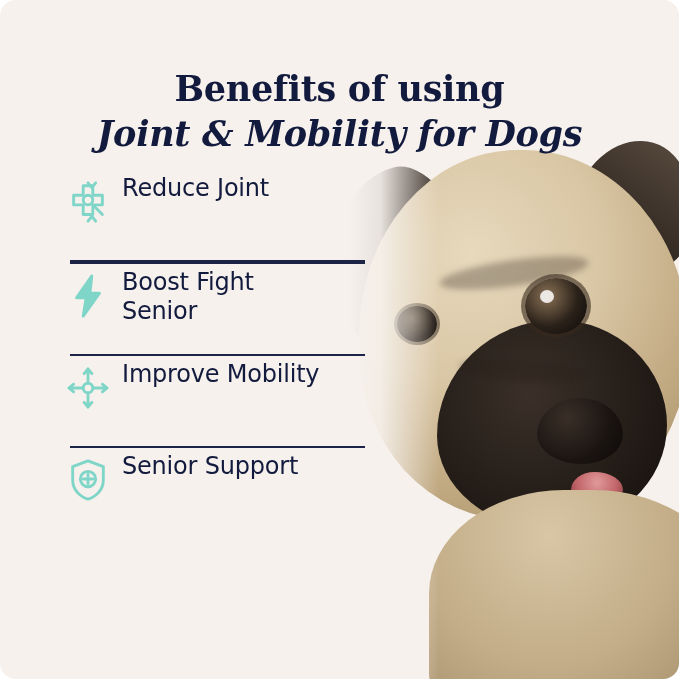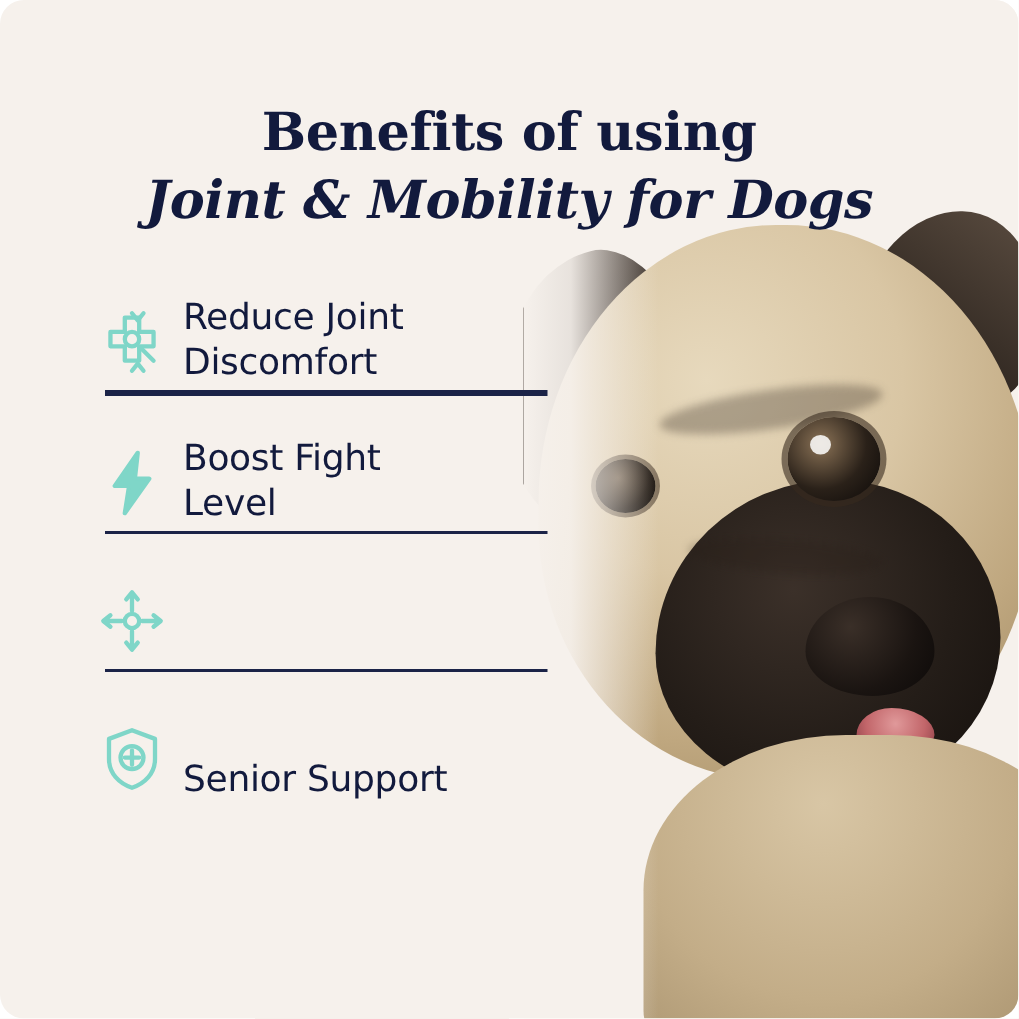--- a/index.html
+++ b/index.html
@@ -179,21 +179,21 @@
   .title .line2 { display: block; font-style: italic; }
 
   .benefits {
     position: absolute;
     left: 60px;
     top: 170px;
     width: 320px;
   }
   .benefit-row {
     display: flex;
-    align-items: flex-end;
+    align-items: flex-start;
     min-height: 82px;
     padding: 4px 0;
   }
   .benefit-icon {
     width: 56px;
     min-width: 56px;
     height: 56px;
     display: flex;
     align-items: center;
     justify-content: center;
@@ -250,50 +250,52 @@
         <div class="benefit-icon">
           <svg width="46" height="46" viewBox="0 0 48 48" fill="none">
             <path d="M24 4 L28 9 L32 4 M24 44 L28 39 L32 44" stroke="#7fd6c8" stroke-width="3" stroke-linecap="round" stroke-linejoin="round"></path>
             <path d="M19 7 h10 v10 h10 v10 h-10 v10 h-10 v-10 h-10 v-10 h10 z" stroke="#7fd6c8" stroke-width="3" stroke-linejoin="round" fill="none"></path>
             <circle cx="24" cy="22" r="5" stroke="#7fd6c8" stroke-width="3" fill="none"></circle>
             <path d="M31 29 L39 37" stroke="#7fd6c8" stroke-width="3" stroke-linecap="round"></path>
           </svg>
         </div>
         <div class="benefit-label">
           <span>Reduce Joint</span><br>
-          <span>Discomfort</span>
         </div>
       </div>
       <div class="divider"></div>
 
       <div class="divider"></div>
 
       <div class="benefit-row">
         <div class="benefit-icon">
           <svg width="38" height="46" viewBox="0 0 38 48" fill="none">
             <path d="M23 3 L7 26 H17 L14 45 L31 21 H21 L23 3 Z" fill="#7fd6c8" stroke="#7fd6c8" stroke-width="3" stroke-linejoin="round"></path>
           </svg>
         </div>
         <div class="benefit-label">
           <span>Boost Fight</span><br>
-          <span>Level</span>
+          <span>Senior</span>
         </div>
       </div>
       <div class="divider"></div>
 
       <div class="benefit-row">
         <div class="benefit-icon">
           <svg width="50" height="46" viewBox="0 0 50 48" fill="none">
             <circle cx="25" cy="24" r="5" stroke="#7fd6c8" stroke-width="3" fill="none"></circle>
             <path d="M25 17 V5 M21 9 L25 4 L29 9" stroke="#7fd6c8" stroke-width="3" stroke-linecap="round" stroke-linejoin="round"></path>
             <path d="M25 31 V43 M21 39 L25 44 L29 39" stroke="#7fd6c8" stroke-width="3" stroke-linecap="round" stroke-linejoin="round"></path>
             <path d="M18 24 H6 M10 20 L5 24 L10 28" stroke="#7fd6c8" stroke-width="3" stroke-linecap="round" stroke-linejoin="round"></path>
             <path d="M32 24 H44 M40 20 L45 24 L40 28" stroke="#7fd6c8" stroke-width="3" stroke-linecap="round" stroke-linejoin="round"></path>
           </svg>
         </div>
+        <div class="benefit-label">
+          <span>Improve Mobility</span>
+        </div>
       </div>
       <div class="divider"></div>
 
       <div class="benefit-row">
         <div class="benefit-icon">
           <svg width="42" height="46" viewBox="0 0 42 48" fill="none">
             <path d="M21 4 L37 10 V24 C37 34 30 41 21 44 C12 41 5 34 5 24 V10 L21 4 Z" stroke="#7fd6c8" stroke-width="3" fill="none" stroke-linejoin="round"></path>
             <circle cx="21" cy="23" r="8" stroke="#7fd6c8" stroke-width="3" fill="none"></circle>
             <path d="M21 18 V28 M16 23 H26" stroke="#7fd6c8" stroke-width="3" stroke-linecap="round"></path>
           </svg>

